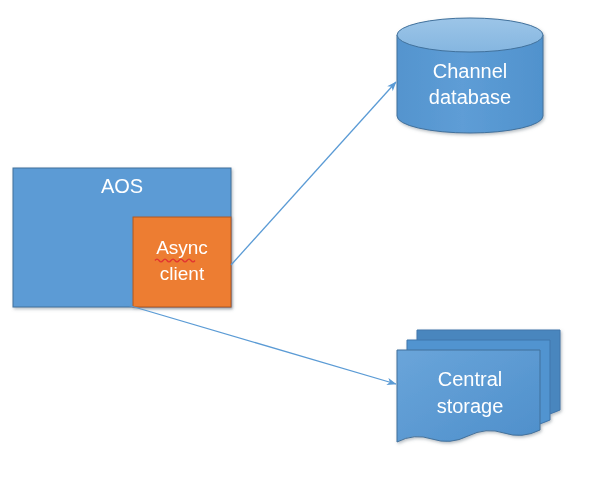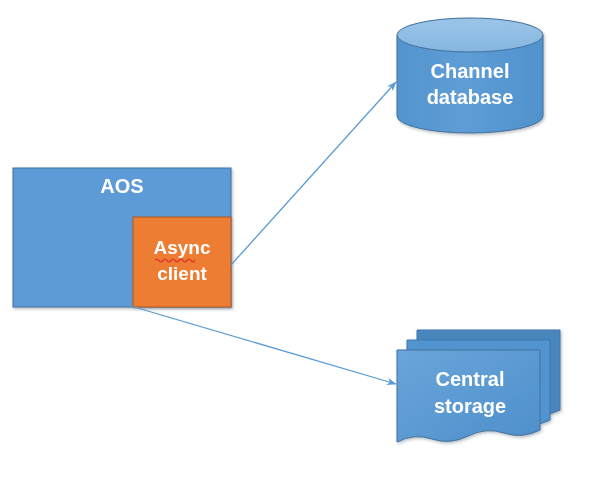--- a/index.html
+++ b/index.html
@@ -9,21 +9,20 @@
   }
   body {
     font-family: "Liberation Sans", sans-serif;
   }
   #canvas {
     position: relative;
     width: 607px;
     height: 483px;
     background: #ffffff;
     overflow: hidden;
-    font-weight: bold;
   }
   #diagram-svg {
     position: absolute;
     left: 0;
     top: 0;
     width: 607px;
     height: 483px;
   }
   .shape-label {
     fill: #ffffff;

